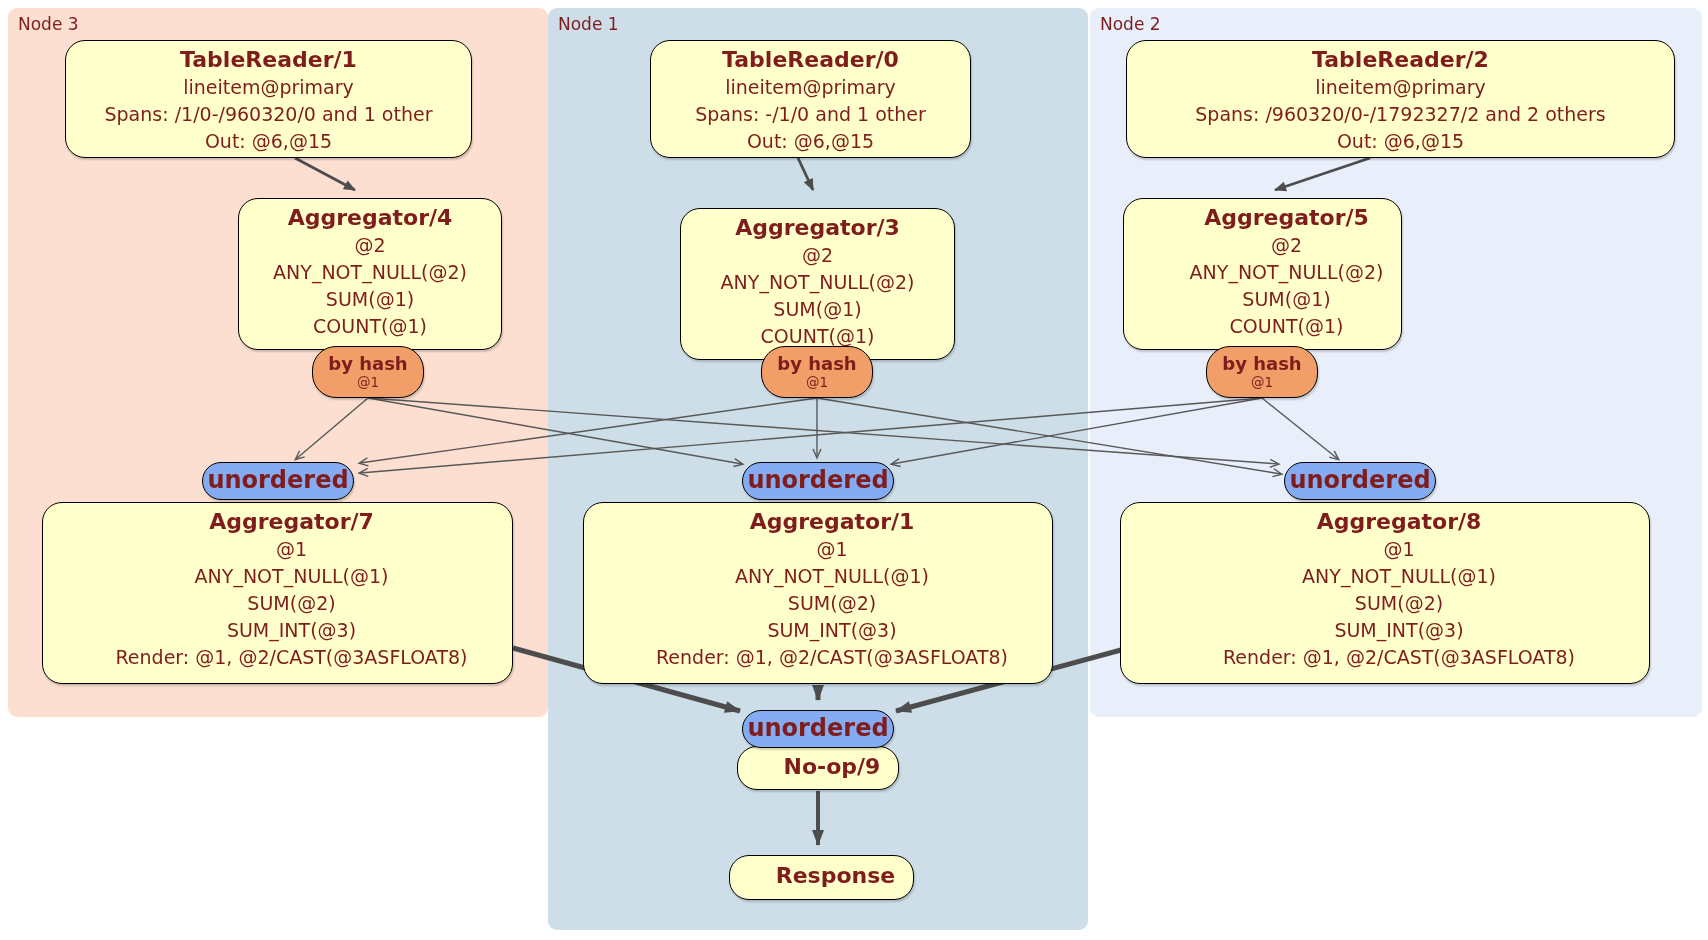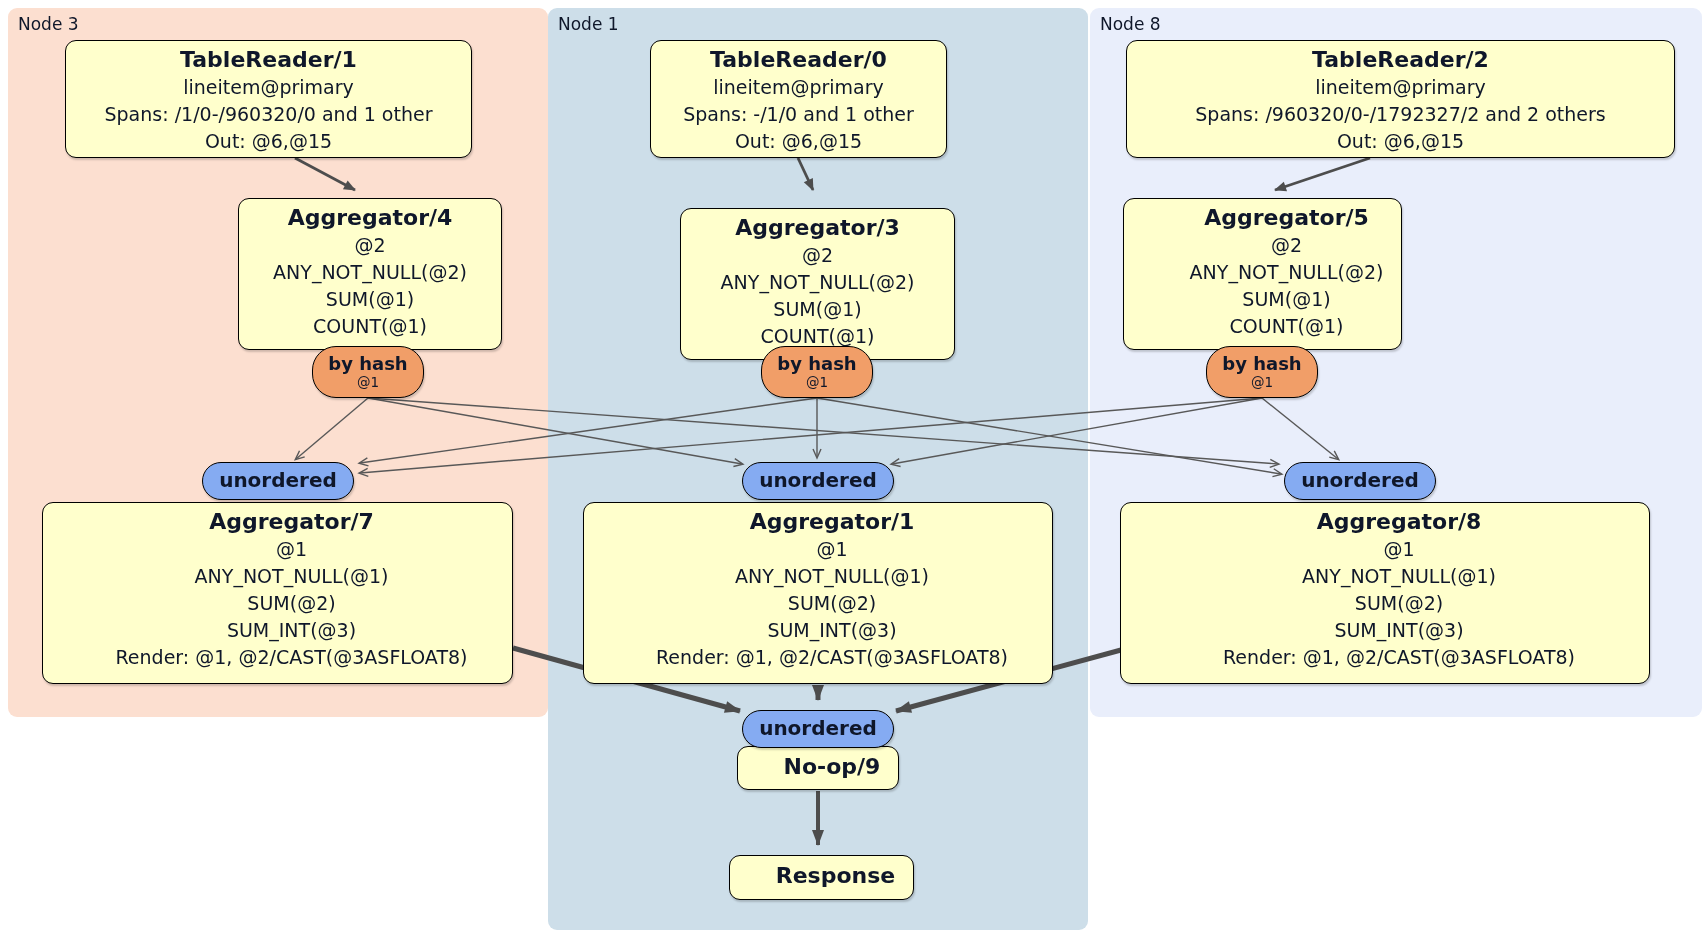--- a/index.html
+++ b/index.html
@@ -3,64 +3,64 @@
 <meta charset="utf-8">
 <style>
   :root{
     --region-node3:#fcdfd0; --region-node1:#cddee9; --region-node2:#e9eefb;
     --box-fill:#ffffcc; --router-fill:#f19e68; --sync-fill:#85abf2;
     --edge:#4d4d4d; --edge-thin:#585858;
   }
   html,body{margin:0;padding:0;background:#ffffff;}
   #canvas{
     position:relative; width:1708px; height:940px; overflow:hidden;
-    font-family:"DejaVu Sans","Liberation Sans",sans-serif; color:#0f172a;
+    font-family:"DejaVu Sans","Liberation Sans",sans-serif; color:#7f1d1d;
   }
   .region{position:absolute; border-radius:9px;}
   #region-node3{left:8px; top:8px; width:540px; height:709px; background:var(--region-node3);}
   #region-node1{left:548px; top:8px; width:540px; height:922px; background:var(--region-node1);}
   #region-node2{left:1090px; top:8px; width:612px; height:709px; background:var(--region-node2);}
   .region-label{position:absolute; top:5px; left:10px; font-size:17px; line-height:22px;}
   #edges{position:absolute; left:0; top:0; pointer-events:none;}
   .pbox{
     position:absolute; background:var(--box-fill); border:1.5px solid #000;
-    border-radius:11px; text-align:center; box-shadow:1px 2px 2px rgba(0,0,0,0.18);
+    border-radius:20px; text-align:center; box-shadow:1px 2px 2px rgba(0,0,0,0.18);
     box-sizing:border-box;
   }
   .ptitle{font-weight:bold; font-size:22px; line-height:29px; padding-top:4px;}
   .pline{font-size:19px; line-height:27px; white-space:nowrap;}
   .bigtitle{font-weight:bold; font-size:22px; line-height:40px;}
   .router{
     position:absolute; background:var(--router-fill); border:1.5px solid #000;
     border-radius:24px; text-align:center; box-sizing:border-box; z-index:4;
     box-shadow:1px 2px 2px rgba(0,0,0,0.18);
   }
   .router-label{font-weight:bold; font-size:18px; line-height:21px; padding-top:6px;}
   .router-detail{font-size:13.5px; line-height:17px;}
   .sync{
     position:absolute; background:var(--sync-fill); border:1.5px solid #000;
-    border-radius:19px; text-align:center; font-weight:bold; font-size:20px;
+    border-radius:19px; text-align:center; font-weight:bold; font-size:24px;
     line-height:35px; box-sizing:border-box; z-index:4; height:38px;
     box-shadow:1px 2px 2px rgba(0,0,0,0.18);
   }
   .lvl2{z-index:2;} .lvl3{z-index:3;padding-left:28px;}
 </style>
 </head>
 <body>
 
 <div id="canvas">
 
   <div class="region" id="region-node3">
     <div class="region-label">Node 3</div>
   </div>
   <div class="region" id="region-node1">
     <div class="region-label">Node 1</div>
   </div>
   <div class="region" id="region-node2">
-    <div class="region-label">Node 8</div>
+    <div class="region-label">Node 2</div>
   </div>
 
   <svg id="edges" width="1708" height="940" viewBox="0 0 1708 940">
     <defs>
       <marker id="ah-big" markerUnits="userSpaceOnUse" markerWidth="20" markerHeight="16" refX="17" refY="8" orient="auto">
         <path d="M2,2 L18,8 L2,14 Z" fill="#4d4d4d"></path>
       </marker>
       <marker id="ah-med" markerUnits="userSpaceOnUse" markerWidth="16" markerHeight="14" refX="13" refY="7" orient="auto">
         <path d="M2,2 L14,7 L2,12 Z" fill="#4d4d4d"></path>
       </marker>
@@ -89,21 +89,21 @@
 
     <line x1="818" y1="791" x2="818" y2="845" stroke="#4d4d4d" stroke-width="4" marker-end="url(#ah-big)"></line>
   </svg>
 
   <div class="pbox lvl2" style="left:65px; top:40px; width:407px; height:118px;">
     <div class="ptitle">TableReader/1</div>
     <div class="pline">lineitem@primary</div>
     <div class="pline">Spans: /1/0-/960320/0 and 1 other</div>
     <div class="pline">Out: @6,@15</div>
   </div>
-  <div class="pbox lvl2" style="left:650px; top:40px; width:297px; height:118px;">
+  <div class="pbox lvl2" style="left:650px; top:40px; width:321px; height:118px;">
     <div class="ptitle">TableReader/0</div>
     <div class="pline">lineitem@primary</div>
     <div class="pline">Spans: -/1/0 and 1 other</div>
     <div class="pline">Out: @6,@15</div>
   </div>
   <div class="pbox lvl2" style="left:1126px; top:40px; width:549px; height:118px;">
     <div class="ptitle">TableReader/2</div>
     <div class="pline">lineitem@primary</div>
     <div class="pline">Spans: /960320/0-/1792327/2 and 2 others</div>
     <div class="pline">Out: @6,@15</div>

